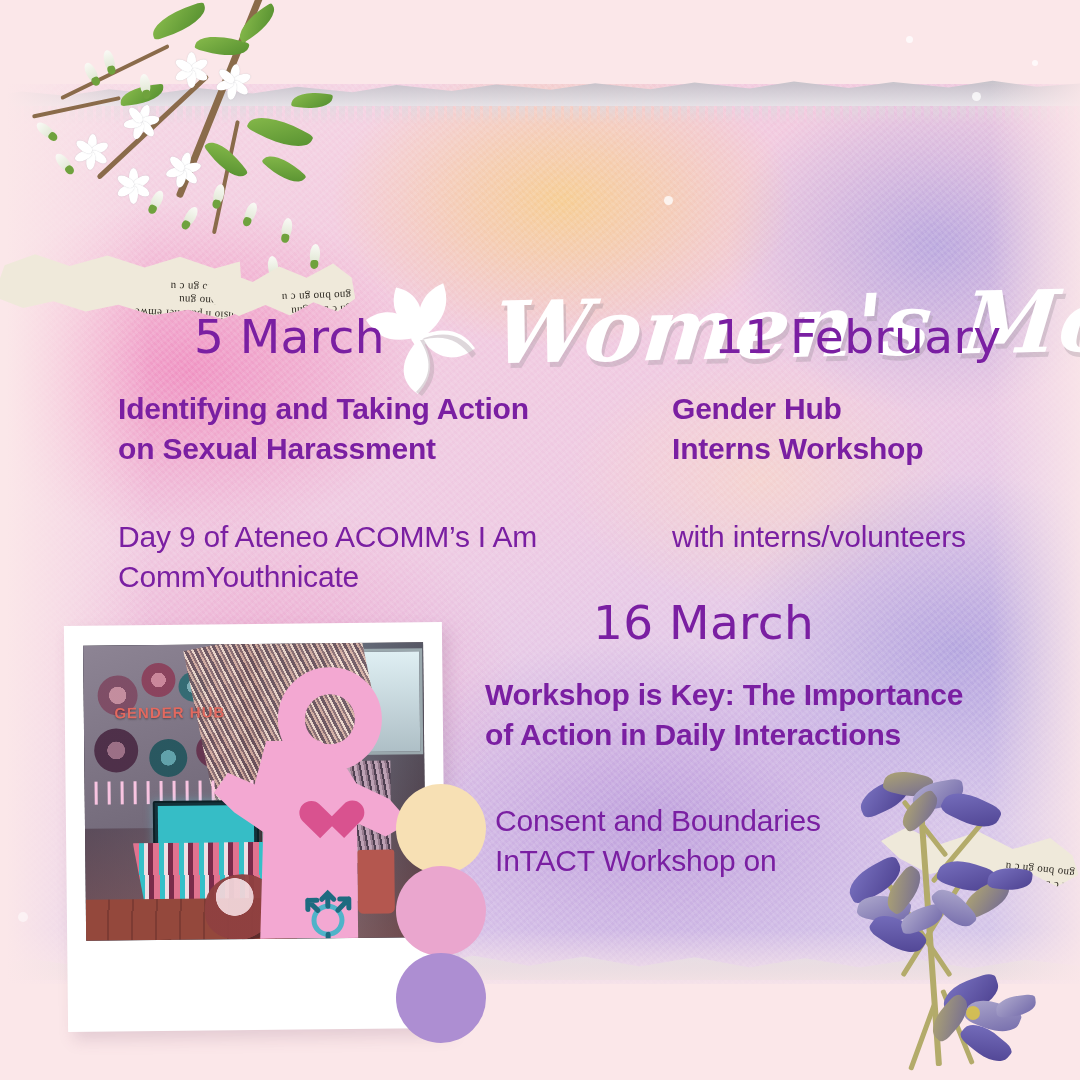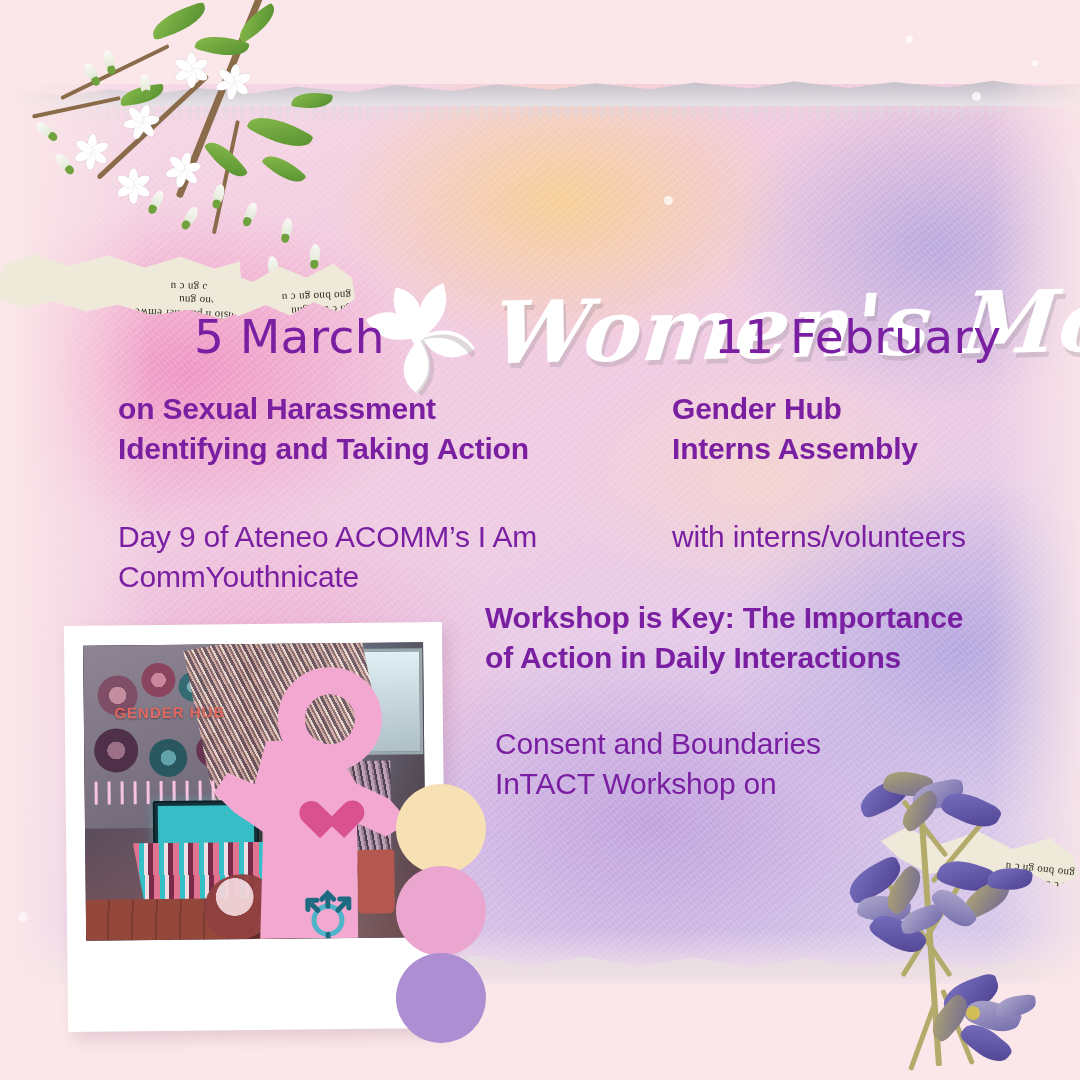--- a/index.html
+++ b/index.html
@@ -259,36 +259,37 @@
       <g fill="#b7a7b0" opacity=".45">
         <path d="M64 60 C78 82 78 98 62 116 L56 112 C72 96 72 80 60 60 Z"></path>
         <path d="M64 58 C88 50 104 56 116 74 L112 78 C100 60 84 54 62 60 Z"></path>
       </g>
     </svg>
     <div class="title">Women's Month</div>
   </div>
 
   <div class="ev" id="ev1">
     <div class="date">5 March</div>
+    <div class="title2">Identifying and Taking Action</div>
     <div class="title2">on Sexual Harassment</div>
-    <div class="title2">Identifying and Taking Action</div>
     <div class="gap"></div>
     <div class="sub">Day 9 of Ateneo ACOMM’s I Am</div>
     <div class="sub">CommYouthnicate</div>
   </div>
 
   <div class="ev" id="ev2">
     <div class="date">11 February</div>
     <div class="title2">Gender Hub</div>
-    <div class="title2">Interns Assembly</div>
+    <div class="title2">Interns Workshop</div>
     <div class="gap"></div>
     <div class="sub">with interns/volunteers</div>
   </div>
 
   <div class="ev" id="ev3">
+    <div class="date">16 March</div>
     <div class="title2">Workshop is Key: The Importance</div>
     <div class="title2">of Action in Daily Interactions</div>
     <div class="gap"></div>
     <div class="sub">Consent and Boundaries</div>
     <div class="sub">InTACT Workshop on</div>
   </div>
 
   <div class="polaroid">
     <div class="photo">
       <div class="room"></div>

